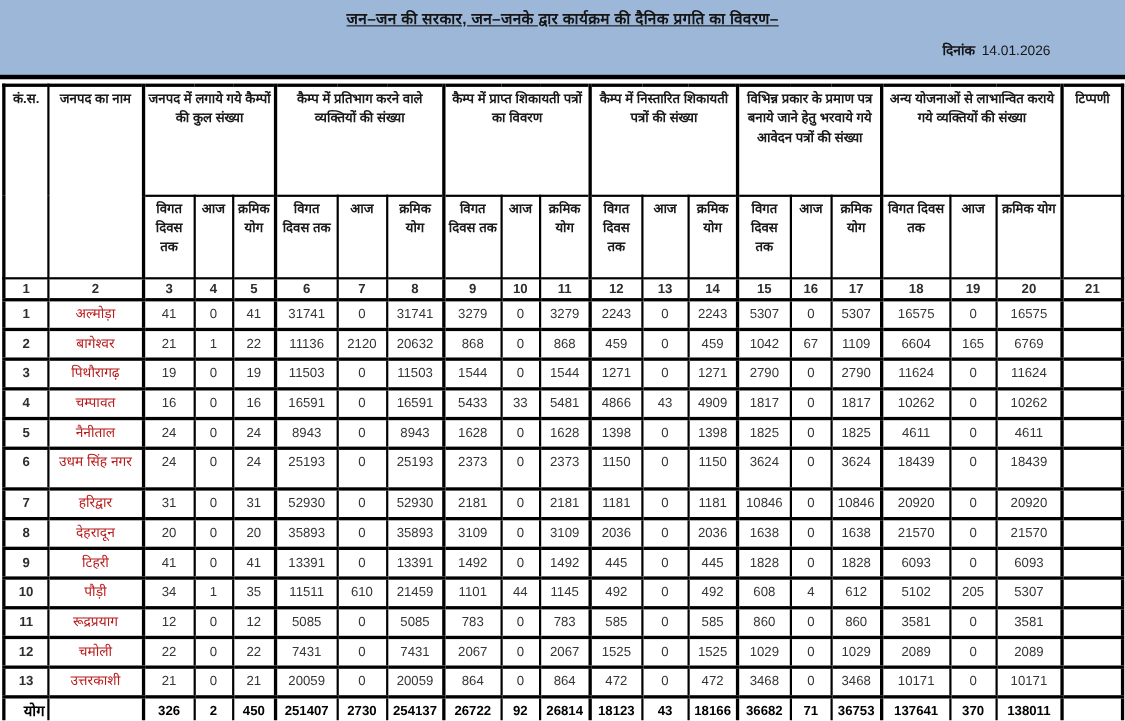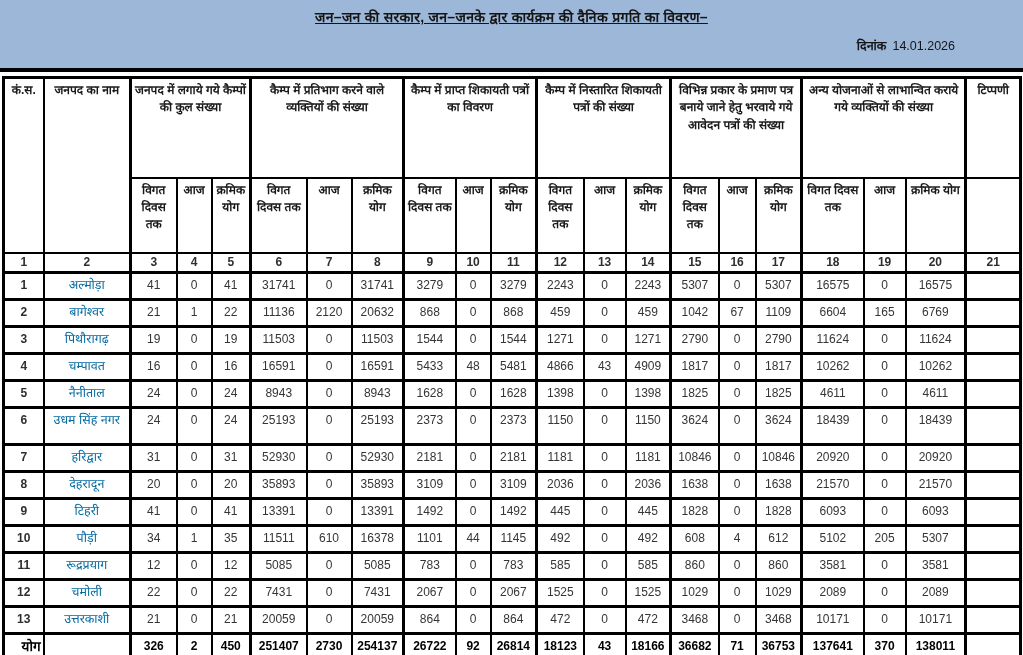--- a/index.html
+++ b/index.html
@@ -69,21 +69,21 @@
   tr.num-row td { font-weight: bold; color: #2e2e2e; vertical-align: middle; border-bottom-width: 3px; }
   tbody tr.data-row { height: 27px; }
   tbody tr.data-row td {
     vertical-align: top;
     padding-top: 4px;
     color: #353535;
     border-bottom-width: 3px;
     line-height: 1.25;
   }
   tbody tr.data-row td.sno { font-weight: bold; color: #2e2e2e; }
-  tbody tr.data-row td.district { font-size: 12.5px; color: #0369a1; }
+  tbody tr.data-row td.district { font-size: 12.5px; color: #b91c1c; }
   tbody tr.tall { height: 37px; }
   tr.total-row { height: 24px; }
   tr.total-row td {
     font-weight: bold;
     color: #000;
     vertical-align: middle;
     font-size: 12px;
   }
   tr.total-row td.total-label { font-size: 13.5px; text-align: right; }
   
@@ -257,21 +257,21 @@
           <tr class="data-row">
             <td class="sno">4</td>
             <td class="district">चम्पावत</td>
             <td class="grp-b">16</td>
             <td>0</td>
             <td>16</td>
             <td class="grp-b">16591</td>
             <td>0</td>
             <td>16591</td>
             <td class="grp-b">5433</td>
-            <td>48</td>
+            <td>33</td>
             <td>5481</td>
             <td class="grp-b">4866</td>
             <td>43</td>
             <td>4909</td>
             <td class="grp-b">1817</td>
             <td>0</td>
             <td>1817</td>
             <td class="grp-b">10262</td>
             <td>0</td>
             <td>10262</td>
@@ -393,21 +393,21 @@
             <td class="grp-b"></td>
           </tr>
           <tr class="data-row">
             <td class="sno">10</td>
             <td class="district">पौड़ी</td>
             <td class="grp-b">34</td>
             <td>1</td>
             <td>35</td>
             <td class="grp-b">11511</td>
             <td>610</td>
-            <td>16378</td>
+            <td>21459</td>
             <td class="grp-b">1101</td>
             <td>44</td>
             <td>1145</td>
             <td class="grp-b">492</td>
             <td>0</td>
             <td>492</td>
             <td class="grp-b">608</td>
             <td>4</td>
             <td>612</td>
             <td class="grp-b">5102</td>

